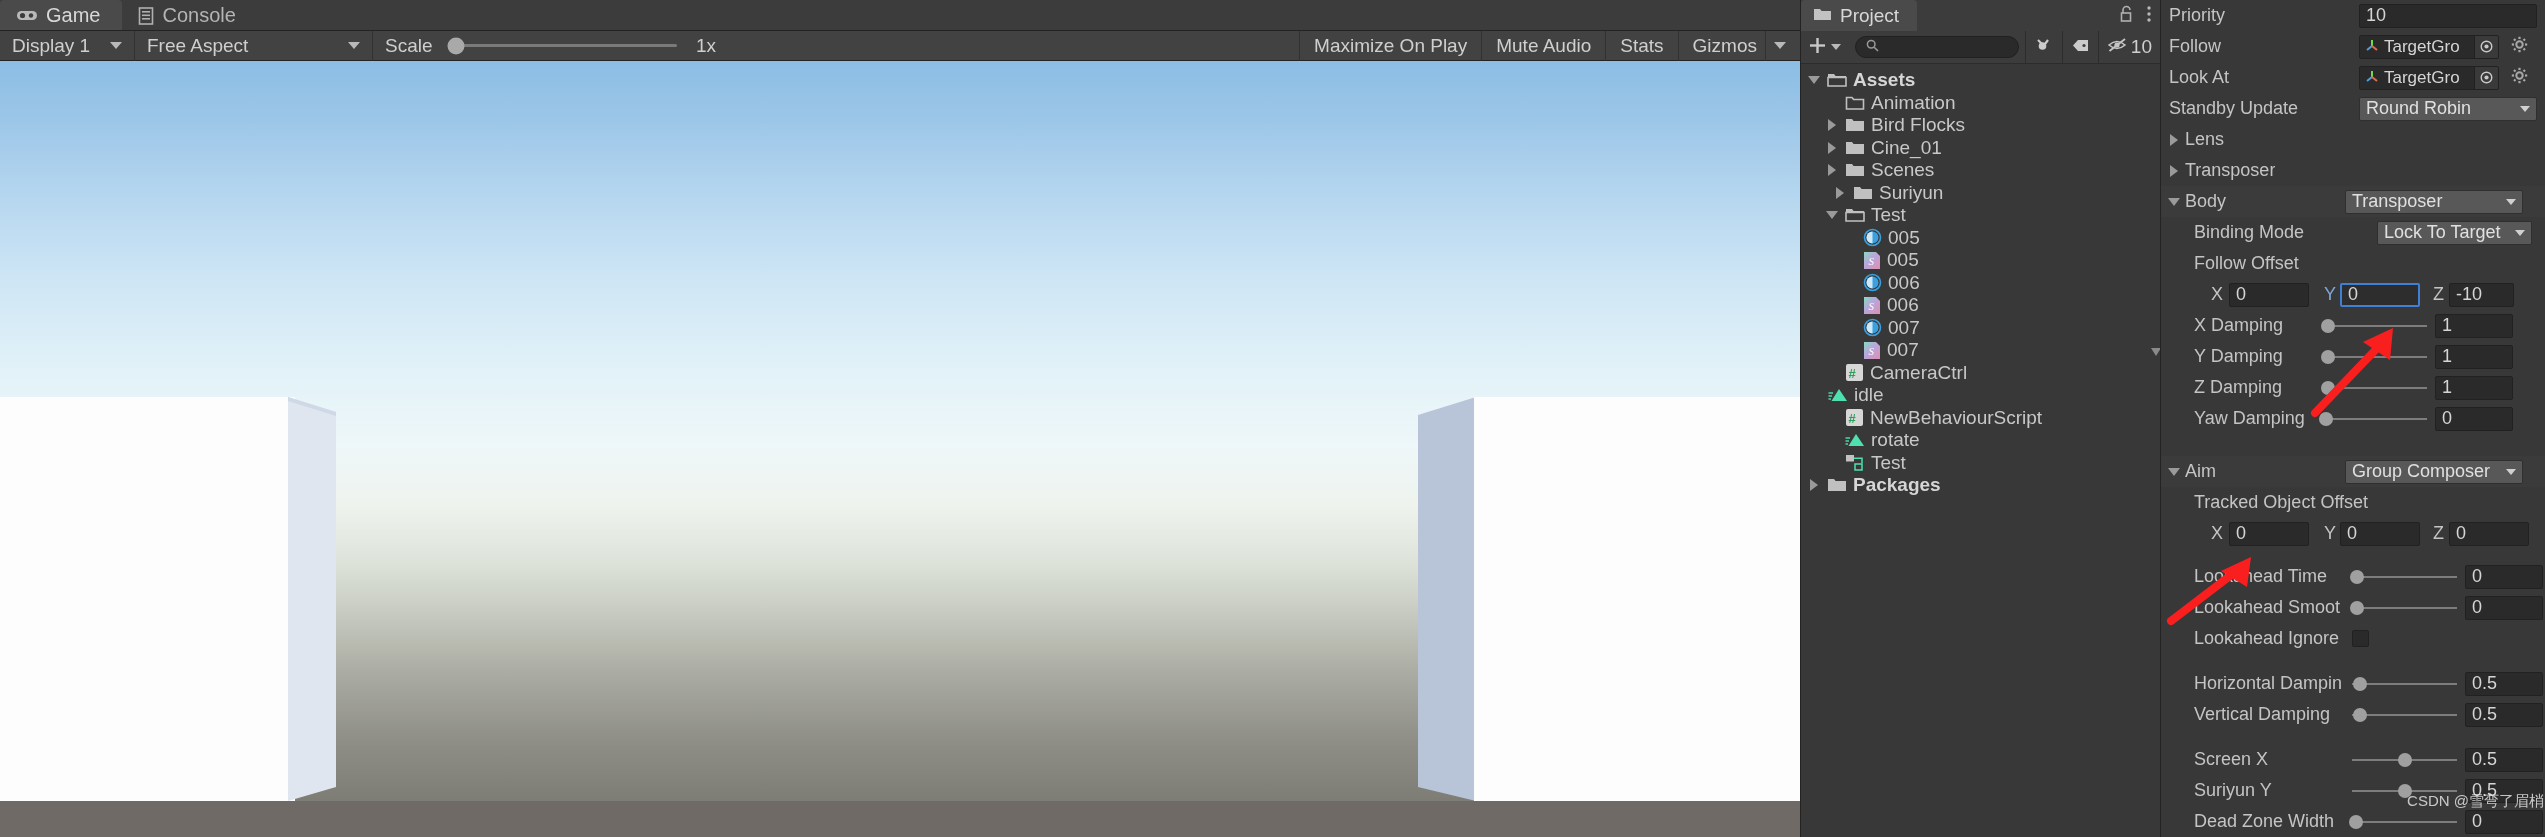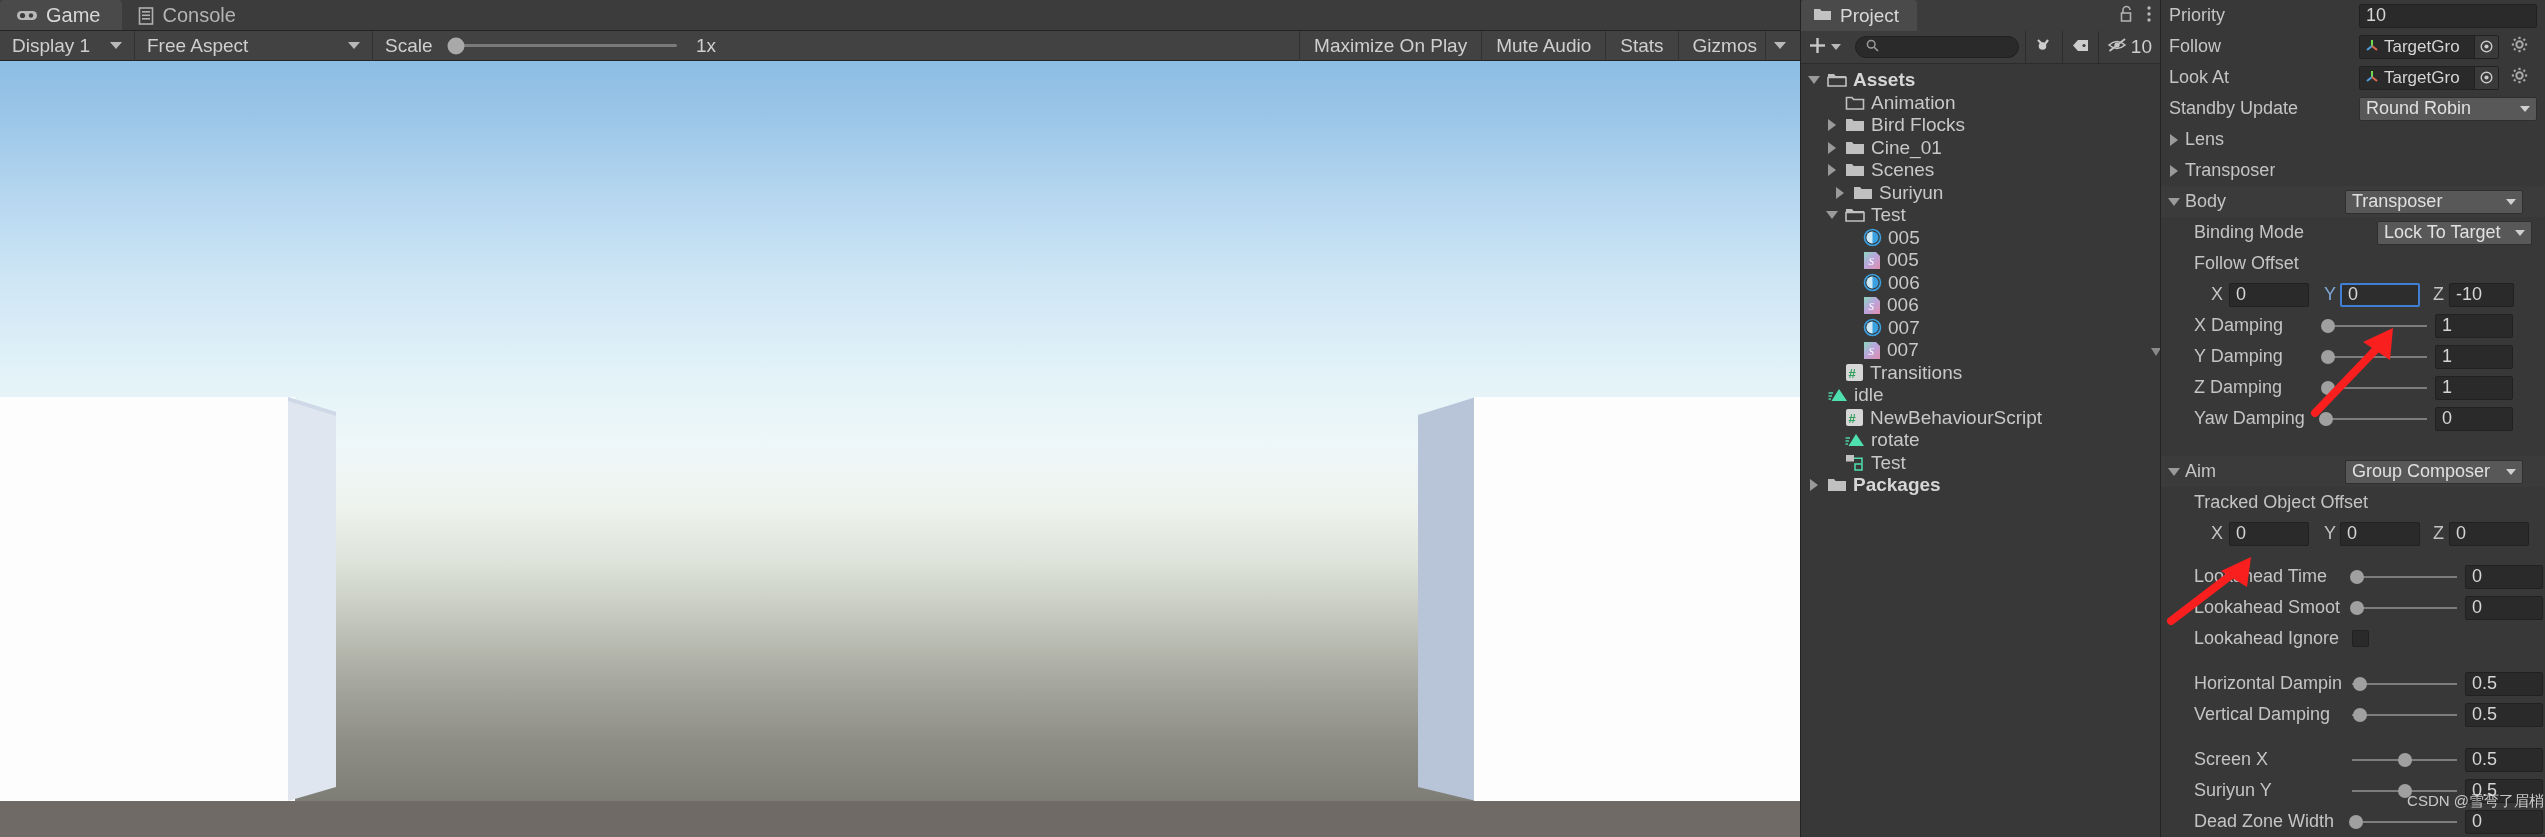--- a/index.html
+++ b/index.html
@@ -503,21 +503,21 @@
             <span>007</span>
           </div>
           <div class="tree-row" style="padding-left: 24px;">
             <span class="tri"></span>
             <span style="display: inline-flex; align-items: center;">
               <svg width="19" height="19" viewBox="0 0 19 19">
                 <rect x="1" y="1" width="17" height="17" rx="2" fill="#d7d7d7"></rect>
                 <text x="3.5" y="14.5" font-size="13" font-family="Liberation Sans, sans-serif" font-weight="bold" fill="#2f9e5c">#</text>
               </svg>
             </span>
-            <span>Transitions</span>
+            <span>CameraCtrl</span>
           </div>
           <div class="tree-row" style="padding-left: 7px;">
             <span class="tri"></span>
             <span style="display: inline-flex; align-items: center;">
               <svg width="20" height="16" viewBox="0 0 20 16">
                 <polygon points="11,2 19,14 3.5,14" fill="#4fe0b0"></polygon>
                 <line x1="0.5" y1="6" x2="5" y2="6" stroke="#4fe0b0" stroke-width="1.4"></line>
                 <line x1="0.5" y1="9" x2="4" y2="9" stroke="#4fe0b0" stroke-width="1.4"></line>
                 <line x1="0.5" y1="12" x2="3" y2="12" stroke="#4fe0b0" stroke-width="1.4"></line>
               </svg>

